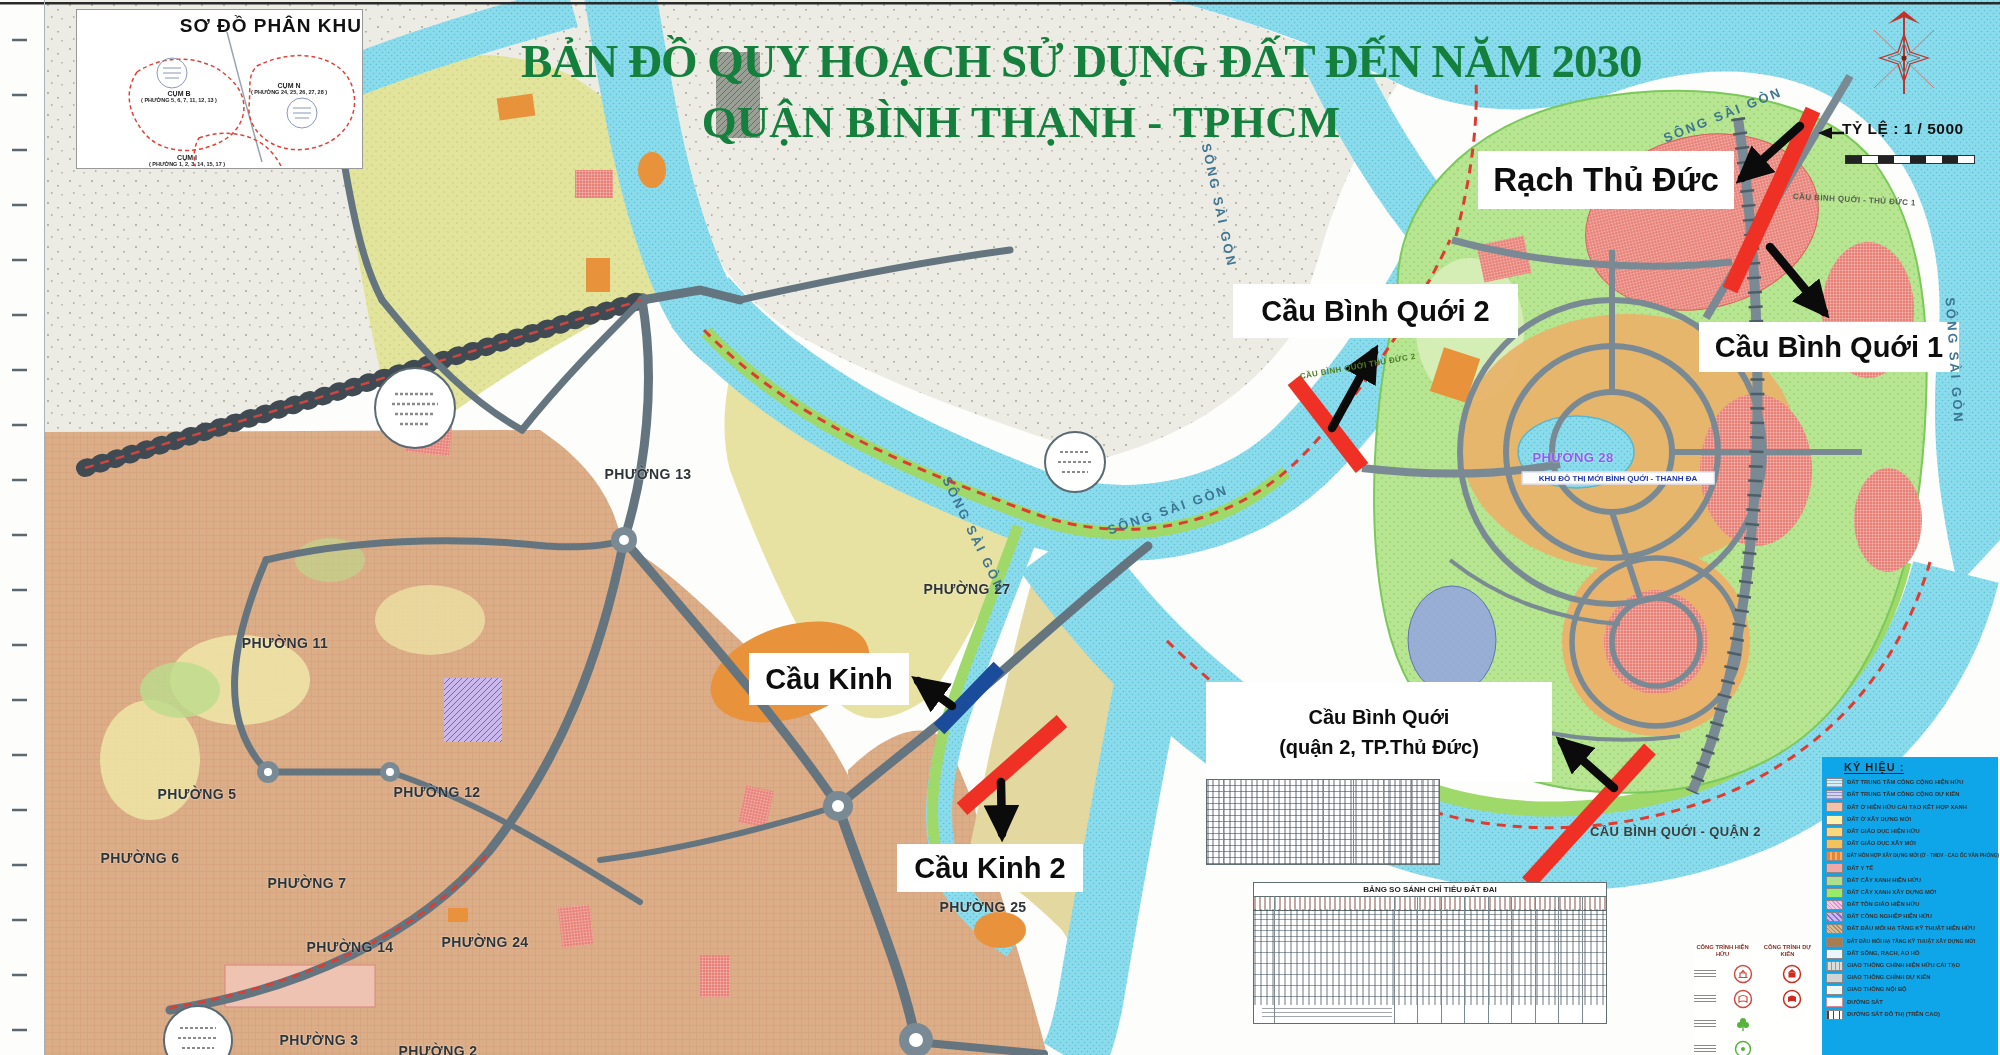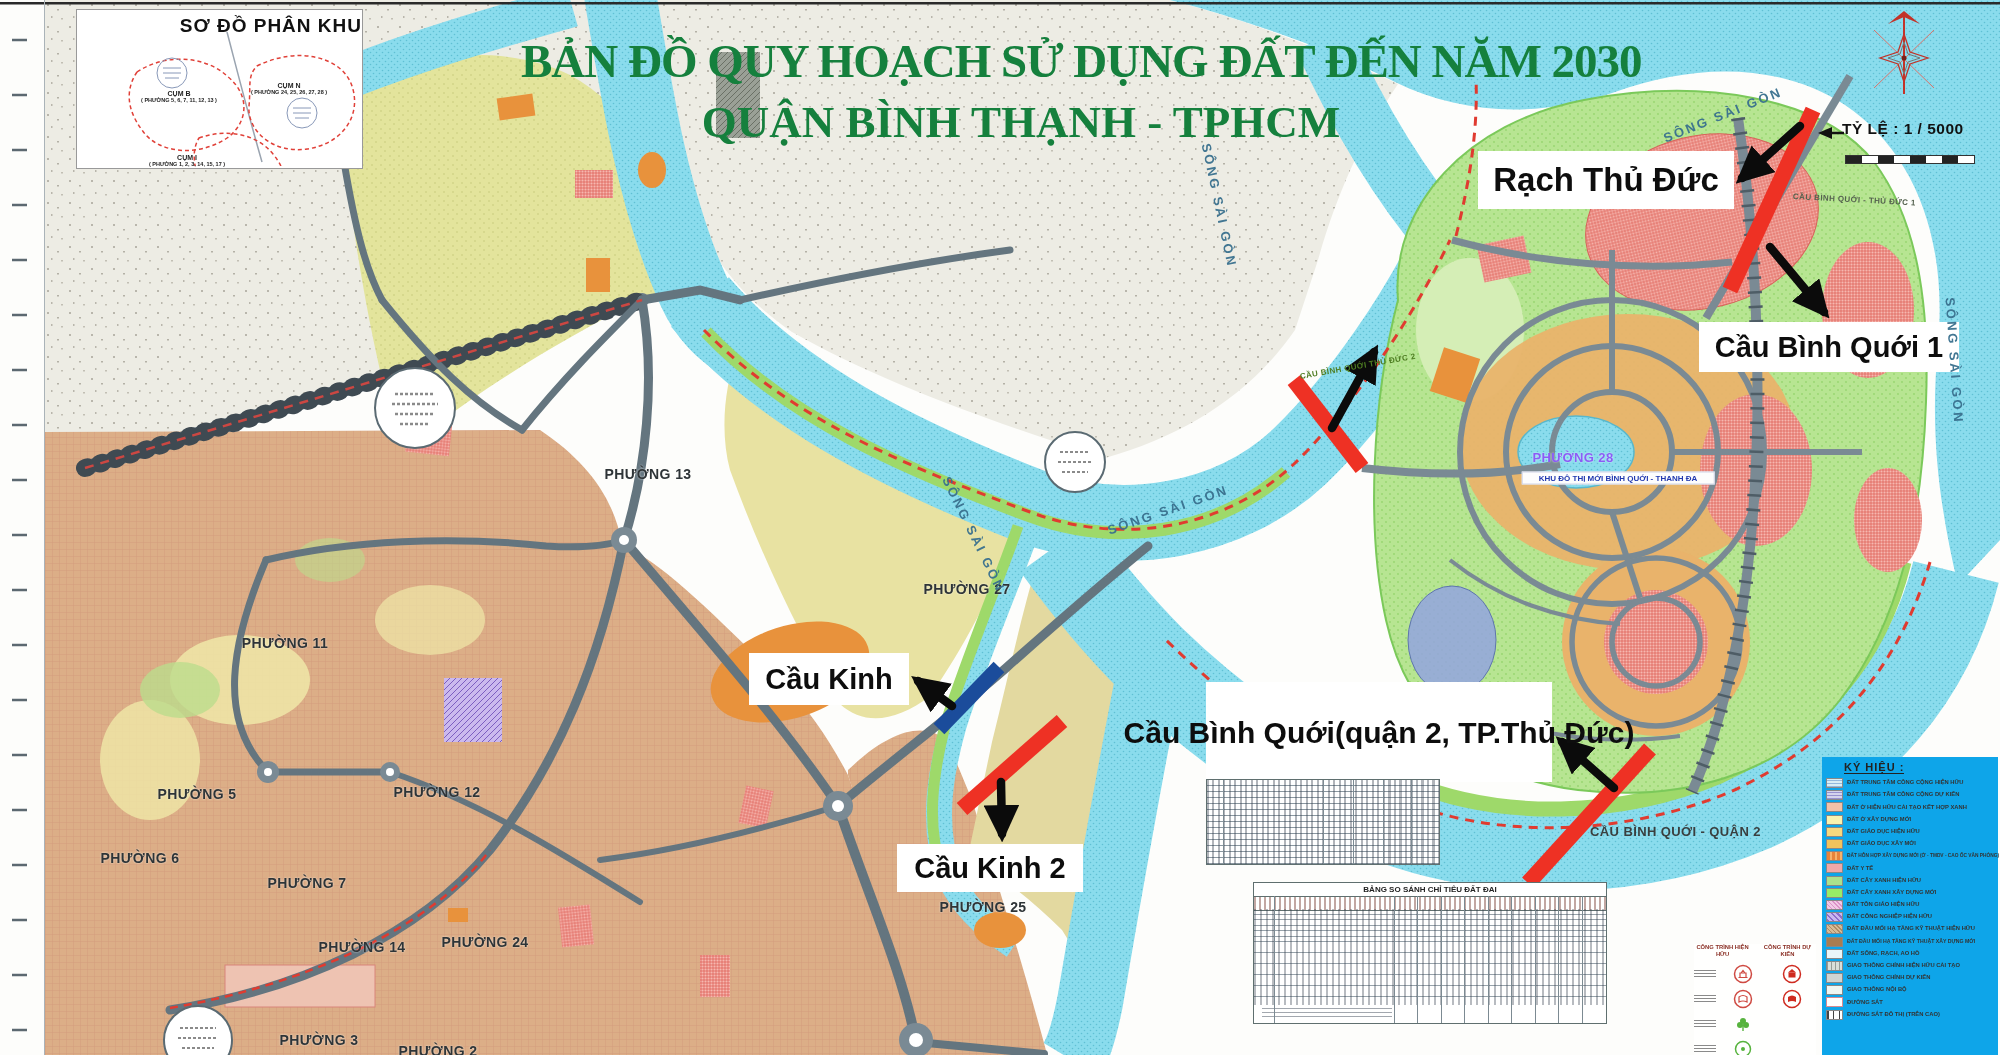--- a/index.html
+++ b/index.html
@@ -8,21 +8,21 @@
   .stage svg.base{position:absolute;left:0;top:0}
   
   .title{position:absolute;left:521px;top:34px;width:1000px;text-align:center;color:#15803d;
          font-family:"Liberation Serif",serif;font-weight:700}
   .title .l1{font-size:47px;letter-spacing:-1px;white-space:nowrap}
   .title .l2{font-size:45px;margin-top:8px;letter-spacing:0}
   
   .co{position:absolute;background:#fff;color:#0d0d0d;font:700 29px "Liberation Sans",sans-serif;
       display:flex;align-items:center;justify-content:center;white-space:nowrap;text-align:center}
   .co.big{font-size:33px}
-  .co.two{line-height:1.5;font-size:30px}
+  .co.two{flex-direction:column;line-height:1.5;font-size:20px}
   
   .ward{position:absolute;transform:translate(-50%,-50%);font:700 14px "Liberation Sans",sans-serif;
         color:#2e3437;letter-spacing:.4px;white-space:nowrap;text-shadow:0 0 2px rgba(255,255,255,.75)}
   .ward.blue{color:#8b5cf6;font-size:13px}
   
   .riv{position:absolute;font:700 13px "Liberation Sans",sans-serif;color:#39708e;
        letter-spacing:2.5px;white-space:nowrap;opacity:.95;transform-origin:left center}
   
   .mt{position:absolute;font:700 8px "Liberation Sans",sans-serif;letter-spacing:.4px;white-space:nowrap;
       transform-origin:left center}
@@ -335,34 +335,35 @@
       <div class="cn">CỤM I</div>
       <div class="cw">( PHƯỜNG 1, 2, 3, 14, 15, 17 )</div>
     </div>
   </div>
 
   <div class="scaletxt">TỶ LỆ : 1 / 5000</div>
   <div class="scalebar"></div>
 
   <div class="co big" style="left:1478px;top:151px;width:256px;height:58px">Rạch Thủ Đức</div>
   <div class="co" style="left:1699px;top:322px;width:260px;height:50px">Cầu Bình Quới 1</div>
+  <div class="co" style="left:1233px;top:284px;width:285px;height:54px">Cầu Bình Quới 2</div>
   <div class="co" style="left:749px;top:653px;width:160px;height:52px">Cầu Kinh</div>
   <div class="co" style="left:897px;top:844px;width:186px;height:48px">Cầu Kinh 2</div>
   <div class="co two" style="left:1206px;top:682px;width:346px;height:100px">
     <div>Cầu Bình Quới</div>
     <div>(quận 2, TP.Thủ Đức)</div>
   </div>
 
   <span class="ward" style="left:648px;top:474px">PHƯỜNG 13</span>
   <span class="ward" style="left:285px;top:643px">PHƯỜNG 11</span>
   <span class="ward" style="left:197px;top:794px">PHƯỜNG 5</span>
   <span class="ward" style="left:140px;top:858px">PHƯỜNG 6</span>
   <span class="ward" style="left:307px;top:883px">PHƯỜNG 7</span>
   <span class="ward" style="left:437px;top:792px">PHƯỜNG 12</span>
-  <span class="ward" style="left:362px;top:947px">PHƯỜNG 14</span>
+  <span class="ward" style="left:350px;top:947px">PHƯỜNG 14</span>
   <span class="ward" style="left:485px;top:942px">PHƯỜNG 24</span>
   <span class="ward" style="left:319px;top:1040px">PHƯỜNG 3</span>
   <span class="ward" style="left:438px;top:1051px">PHƯỜNG 2</span>
   <span class="ward" style="left:983px;top:907px">PHƯỜNG 25</span>
   <span class="ward" style="left:967px;top:589px">PHƯỜNG 27</span>
   <span class="ward blue" style="left:1573px;top:457px">PHƯỜNG 28</span>
   <span class="khu" style="left:1618px;top:478px">KHU ĐÔ THỊ MỚI BÌNH QUỚI - THANH ĐA</span>
 
   <span class="riv" style="left:1664px;top:131px;transform:rotate(-22deg)">SÔNG SÀI GÒN</span>
   <span class="riv" style="left:1950px;top:290px;transform:rotate(86deg)">SÔNG SÀI GÒN</span>

